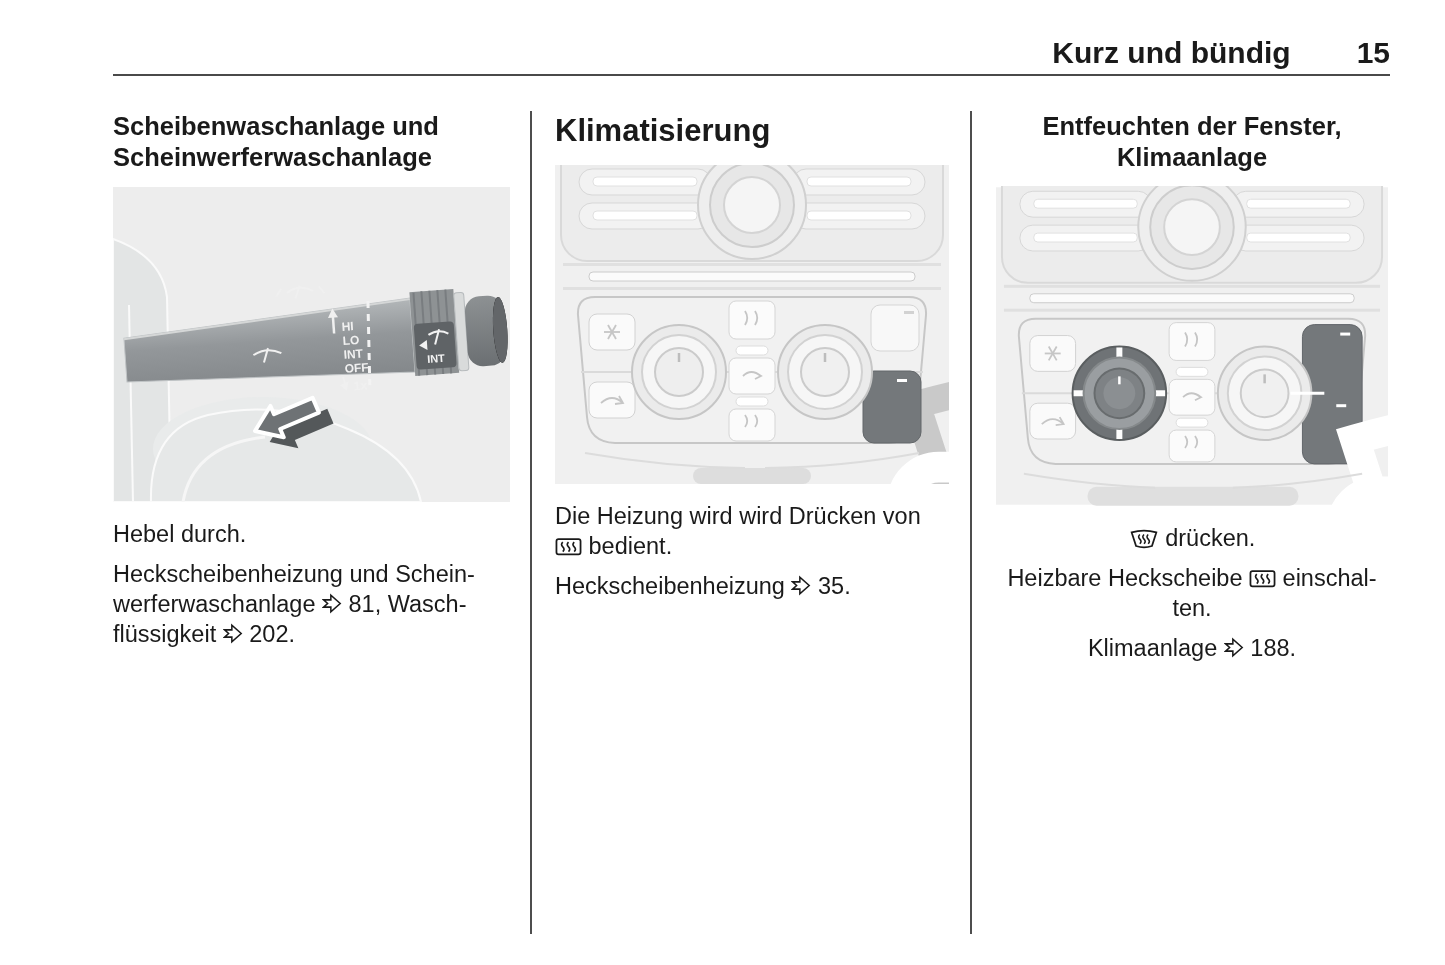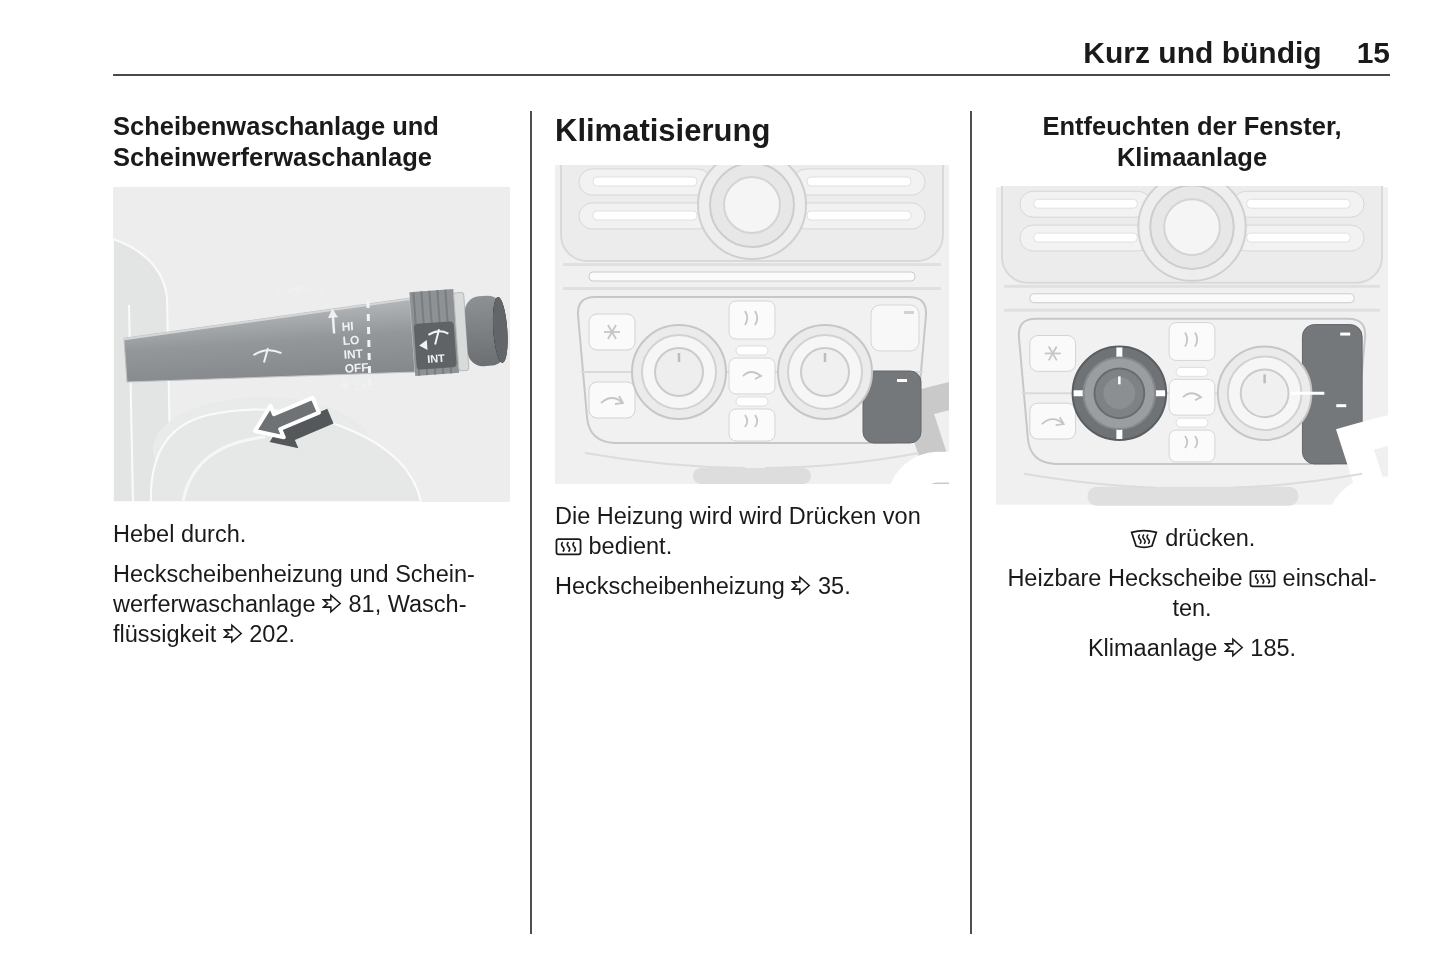--- a/index.html
+++ b/index.html
@@ -5,21 +5,21 @@
   html,body{margin:0;padding:0;}
   body{
     width:1445px;height:965px;background:#ffffff;overflow:hidden;
     font-family:"Liberation Sans", sans-serif;color:#1a1a1a;
     -webkit-font-smoothing:antialiased;
   }
   .page{box-sizing:border-box;width:1445px;height:965px;padding:38px 55px 0 113px;}
   
   .hdr{display:flex;align-items:baseline;font-weight:bold;font-size:30px;line-height:1;}
   .hdr .chapter{margin-left:auto;}
-  .hdr .pagenum{margin-left:35px;}
+  .hdr .pagenum{margin-left:66px;}
   .hdr-rule{margin-top:6px;border-bottom:2px solid #4a4a4a;}
   
   .columns{display:flex;margin-top:35px;height:823px;}
   .col{flex:none;}
   .col1{width:397px;}
   .col2{width:394px;}
   .col3{width:394px;text-align:center;}
   .vdiv{flex:none;width:0;border-left:2px solid #4e4e4e;align-self:stretch;}
   .vd1{margin-left:20px;margin-right:23px;}
   .vd2{margin-left:21px;margin-right:23px;}
@@ -347,17 +347,17 @@
           </svg><span> drücken.</span></p>
 
 
       <p class="para-gap"><span>Heizbare Heckscheibe </span><svg class="ic ic-rear" width="27" height="21">
             <use href="#sym-rear" style="color:#1a1a1a"></use>
           </svg><span> einschal-
 ten.</span></p>
 
       <p class="para-gap"><span>Klimaanlage </span><svg class="ic ic-arrow" width="20" height="21">
             <use href="#sym-ref-arrow"></use>
-          </svg><span> 185.</span></p>
+          </svg><span> 188.</span></p>
     </section>
 
   </div>
 </div>
 
 </body></html>

